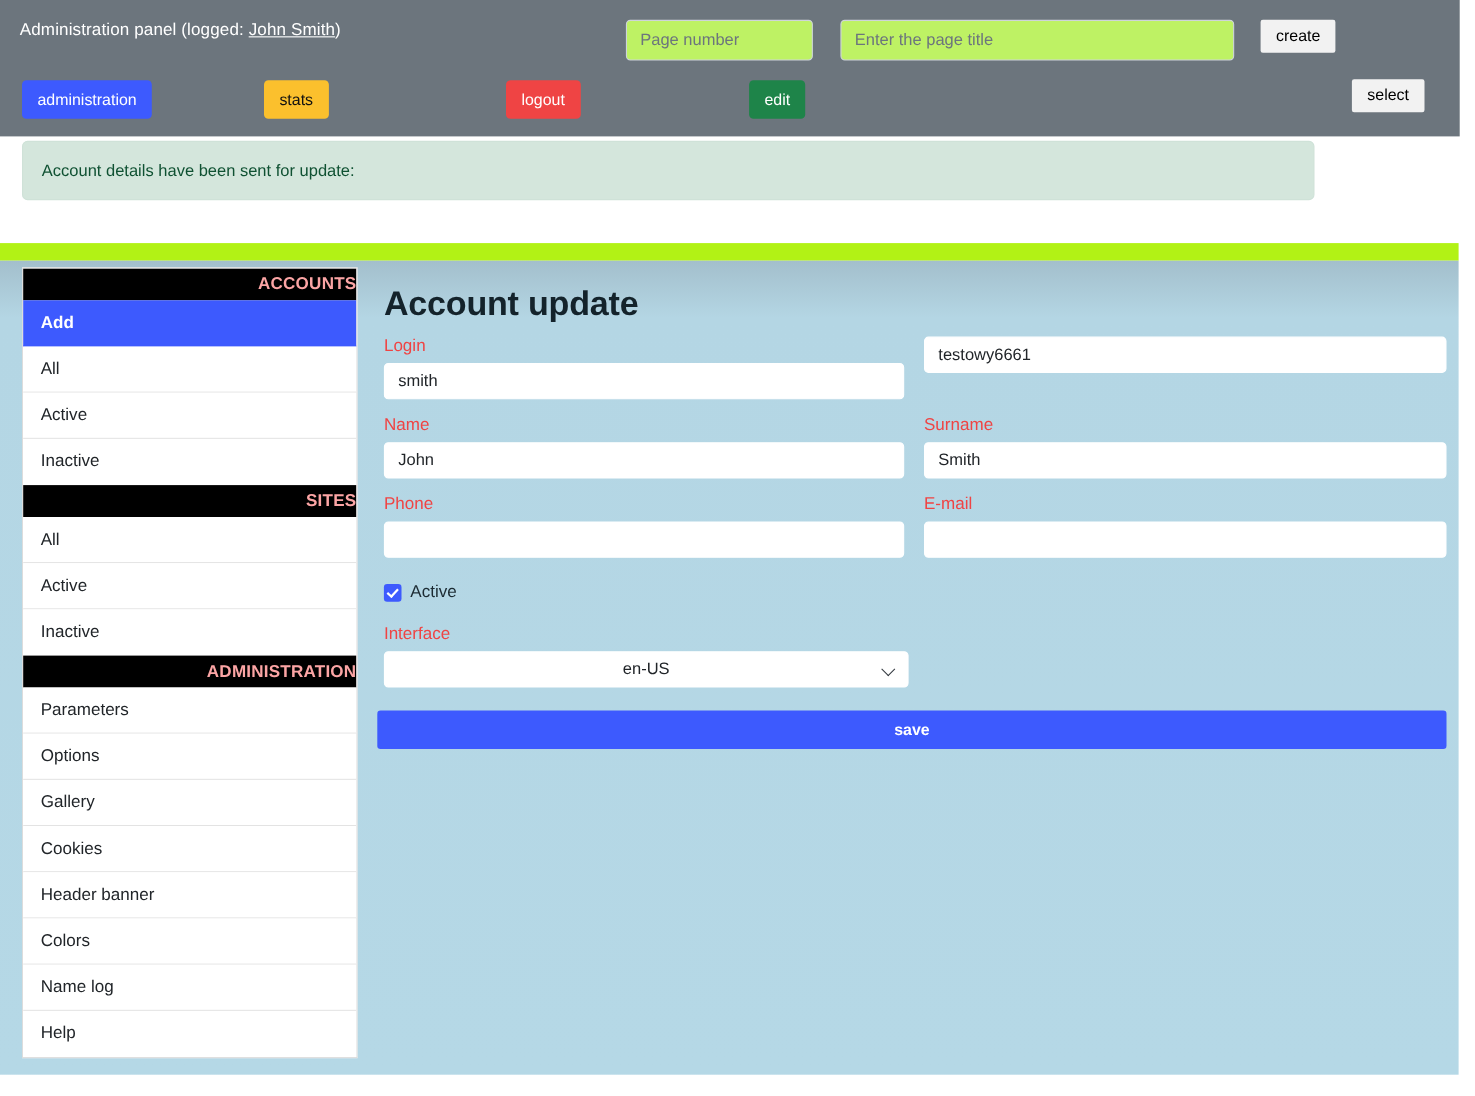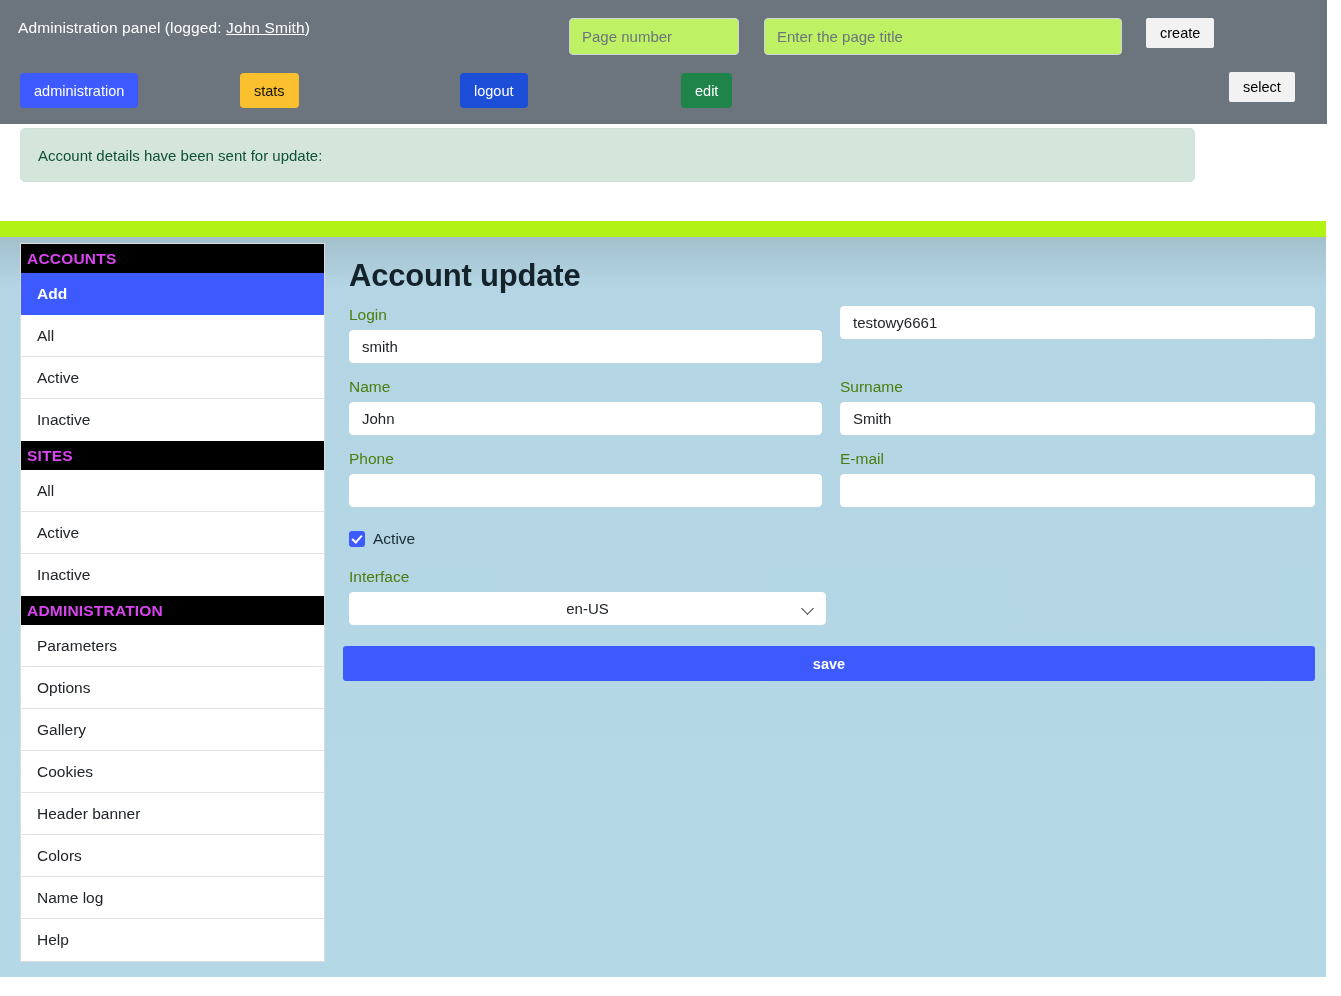--- a/index.html
+++ b/index.html
@@ -72,21 +72,21 @@
   #administration-button {
     left: 20px; top: 73px; height: 35px;
     background: #3d5afe; color: #ffffff;
   }
   #stats-button {
     left: 240px; top: 73px; height: 35px;
     background: #fbc02d; color: #111111;
   }
   #logout-button {
     left: 460px; top: 73px; height: 35px;
-    background: #1d4ed8; color: #ffffff; padding-left: 14px;
+    background: #ef4444; color: #ffffff; padding-left: 14px;
   }
   #edit-button {
     left: 681px; top: 73px; height: 35px;
     background: #1e8449; color: #ffffff;
   }
 
   
   .alert {
     position: absolute;
     left: 20px; top: 128px;
@@ -121,27 +121,28 @@
   .sidebar {
     position: absolute;
     left: 20px; top: 243px;
     width: 305px;
     background: #ffffff;
     border: 1px solid #dcdcdc;
     overflow: hidden;
   }
   .side-head {
     background: #000000;
-    color: #d946ef;
+    color: #fca5a5;
     font-size: 15.5px;
     font-weight: 600;
     letter-spacing: .2px;
     height: 29px;
     line-height: 29px;
     padding-left: 6px;
+    text-align: right;
   }
   .side-item {
     height: 42px;
     line-height: 42px;
     padding-left: 16px;
     font-size: 15.5px;
     color: #212529;
     background: #ffffff;
     border-bottom: 1px solid #e3e3e3;
     cursor: pointer;
@@ -171,21 +172,21 @@
   }
   .form-grid {
     display: grid;
     grid-template-columns: 489px 483px;
     column-gap: 0;
   }
   .field { padding: 0 10px 0 6px; }
   .field.right { padding: 0 0 0 8px; }
   .field-label {
     font-size: 15.5px;
-    color: #4d7c0f;
+    color: #ef4444;
     margin-bottom: 6px;
     display: block;
   }
   .field-input {
     display: block;
     width: 100%;
     height: 33px;
     background: #ffffff;
     border: 1px solid #ffffff;
     border-radius: 4px;

